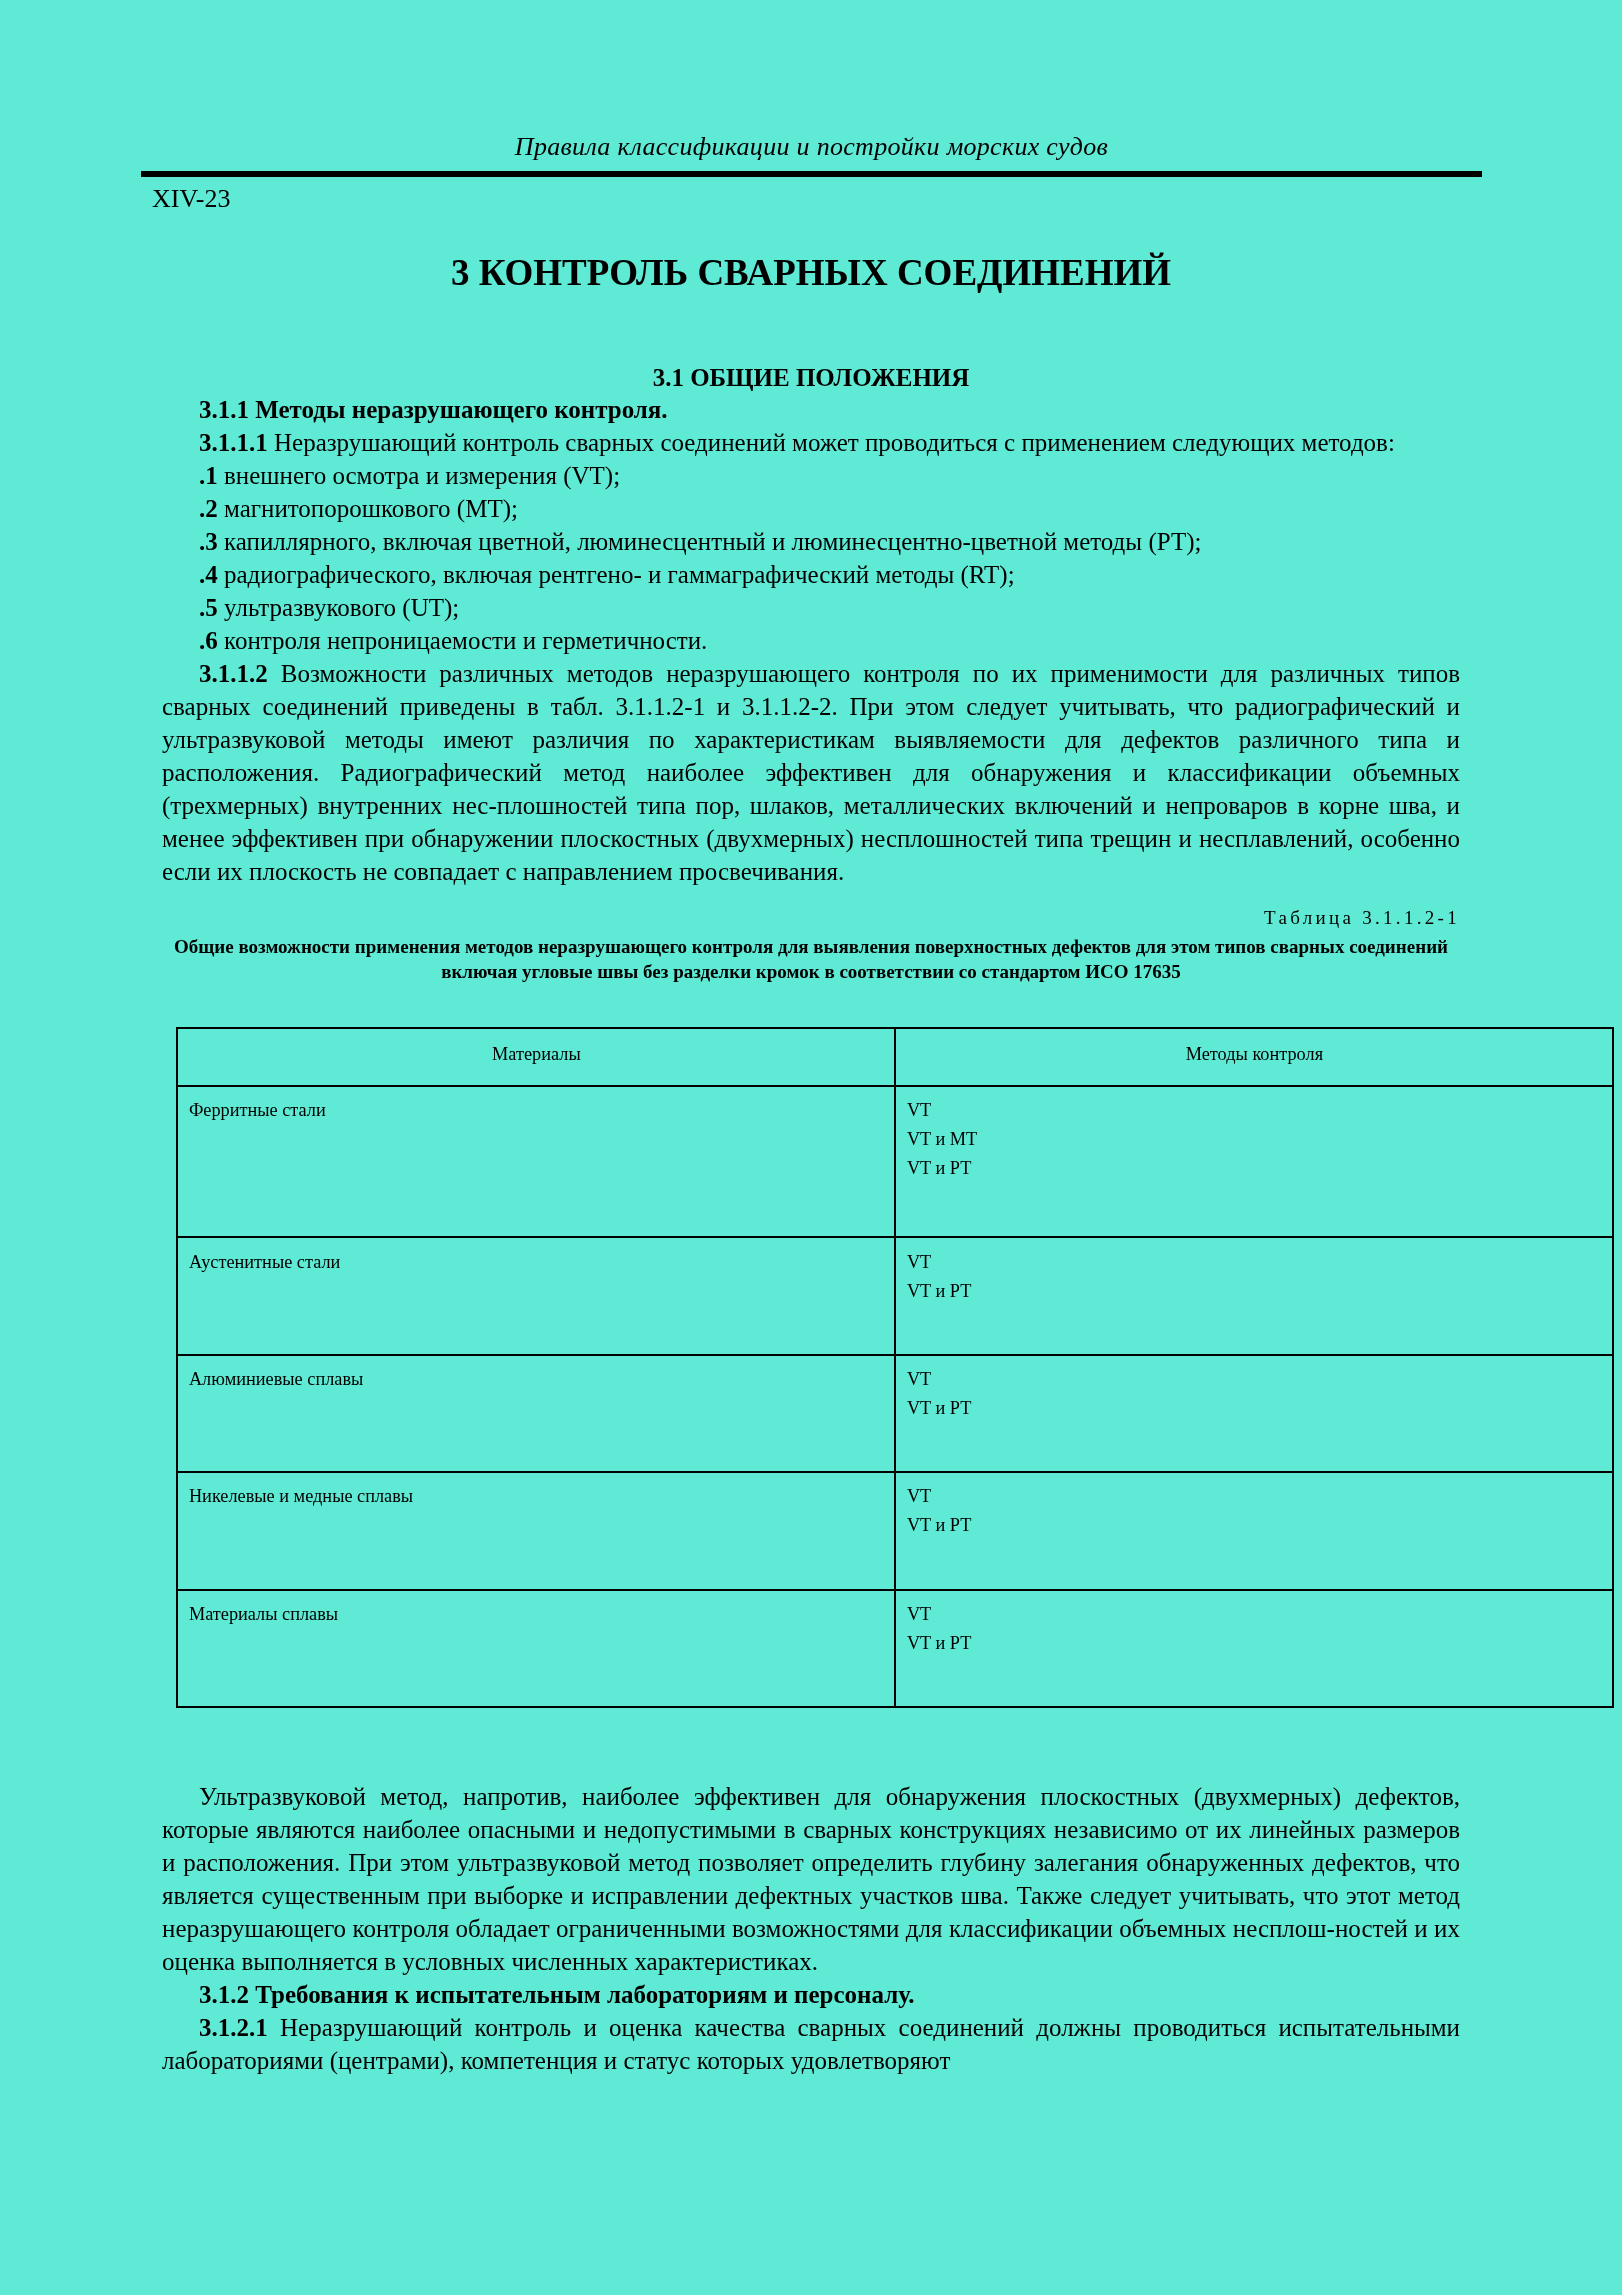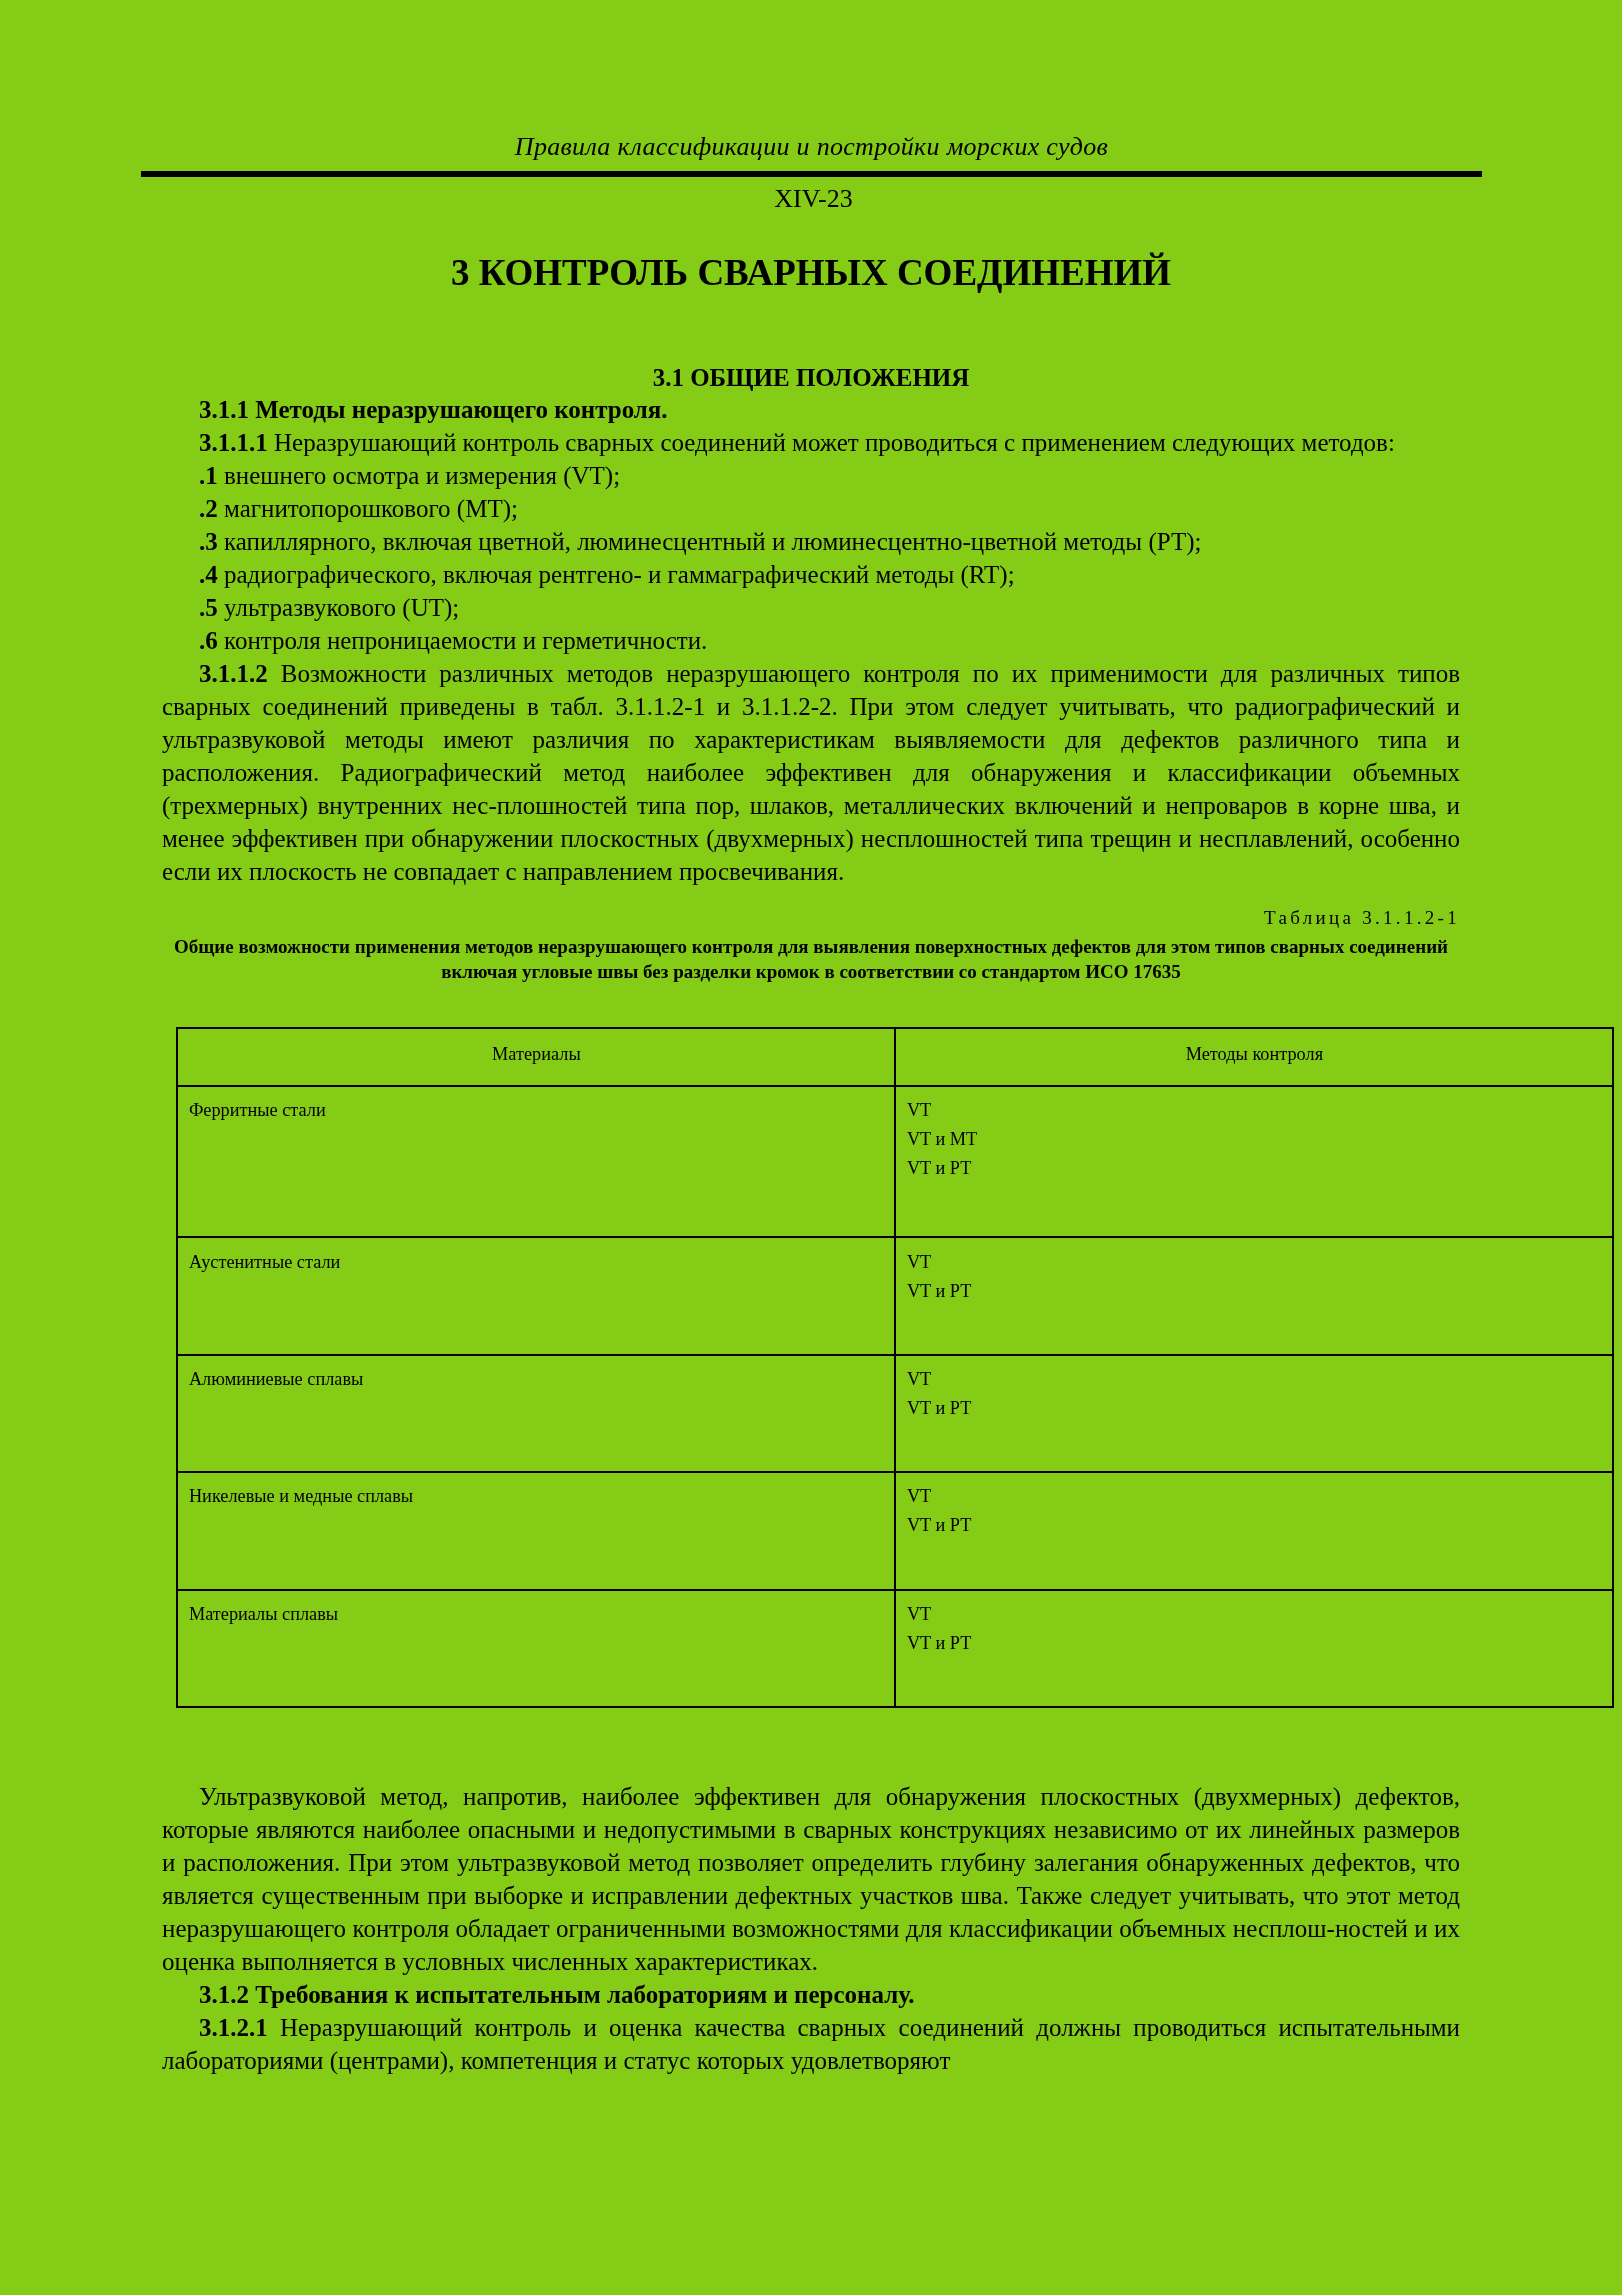--- a/index.html
+++ b/index.html
@@ -4,21 +4,21 @@
 <style>
   html, body {
     margin: 0;
     padding: 0;
     background: #ffffff;
   }
   .page {
     position: relative;
     width: 1623px;
     height: 2295px;
-    background: #84cc16;
+    background: #5eead4;
     margin: 0 auto;
     font-family: "Liberation Serif", "DejaVu Serif", serif;
     color: #000000;
     box-sizing: border-box;
     overflow: hidden;
   }
 
   
   .running-head {
     position: absolute;
@@ -35,23 +35,22 @@
     position: absolute;
     top: 171px;
     left: 141px;
     width: 1341px;
     height: 5.9px;
     background: #000000;
   }
   .folio {
     position: absolute;
     top: 185px;
-    left: 143px;
+    left: 152px;
     width: 1341px;
-    text-align: center;
     font-size: 26px;
     line-height: 1.1;
   }
 
   
   .column {
     position: absolute;
     top: 222px;
     left: 162px;
     width: 1298px;

